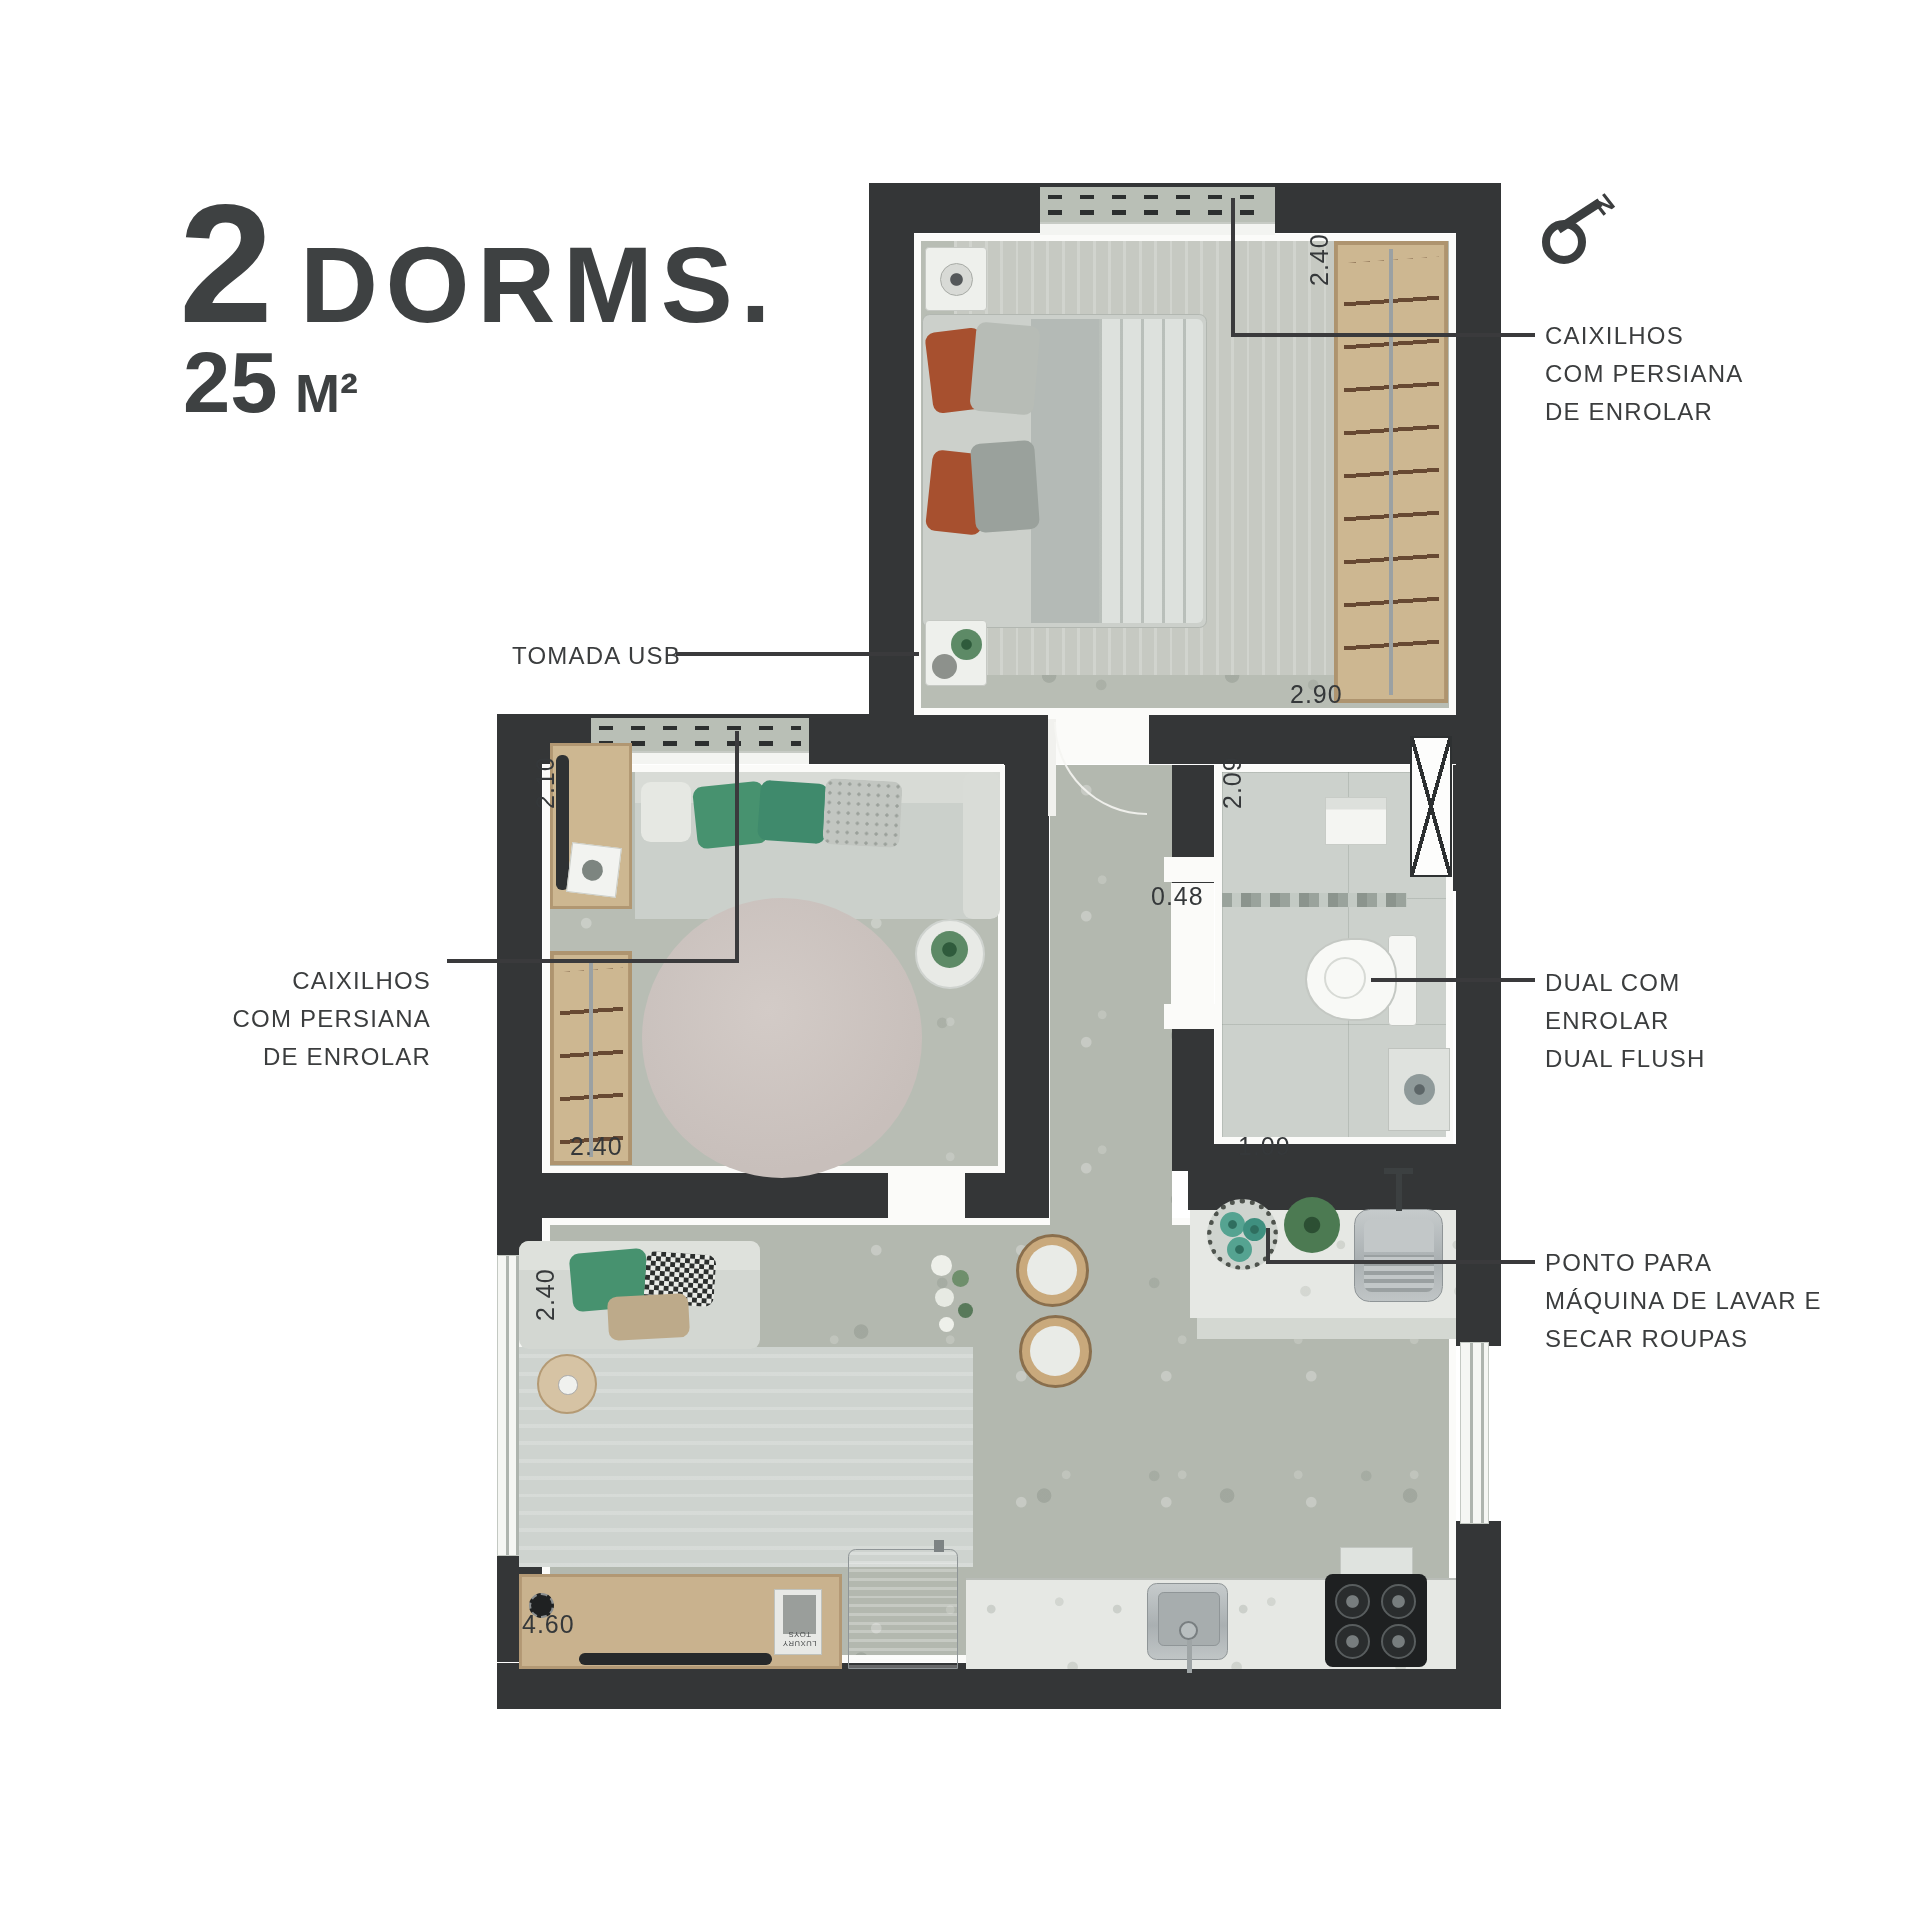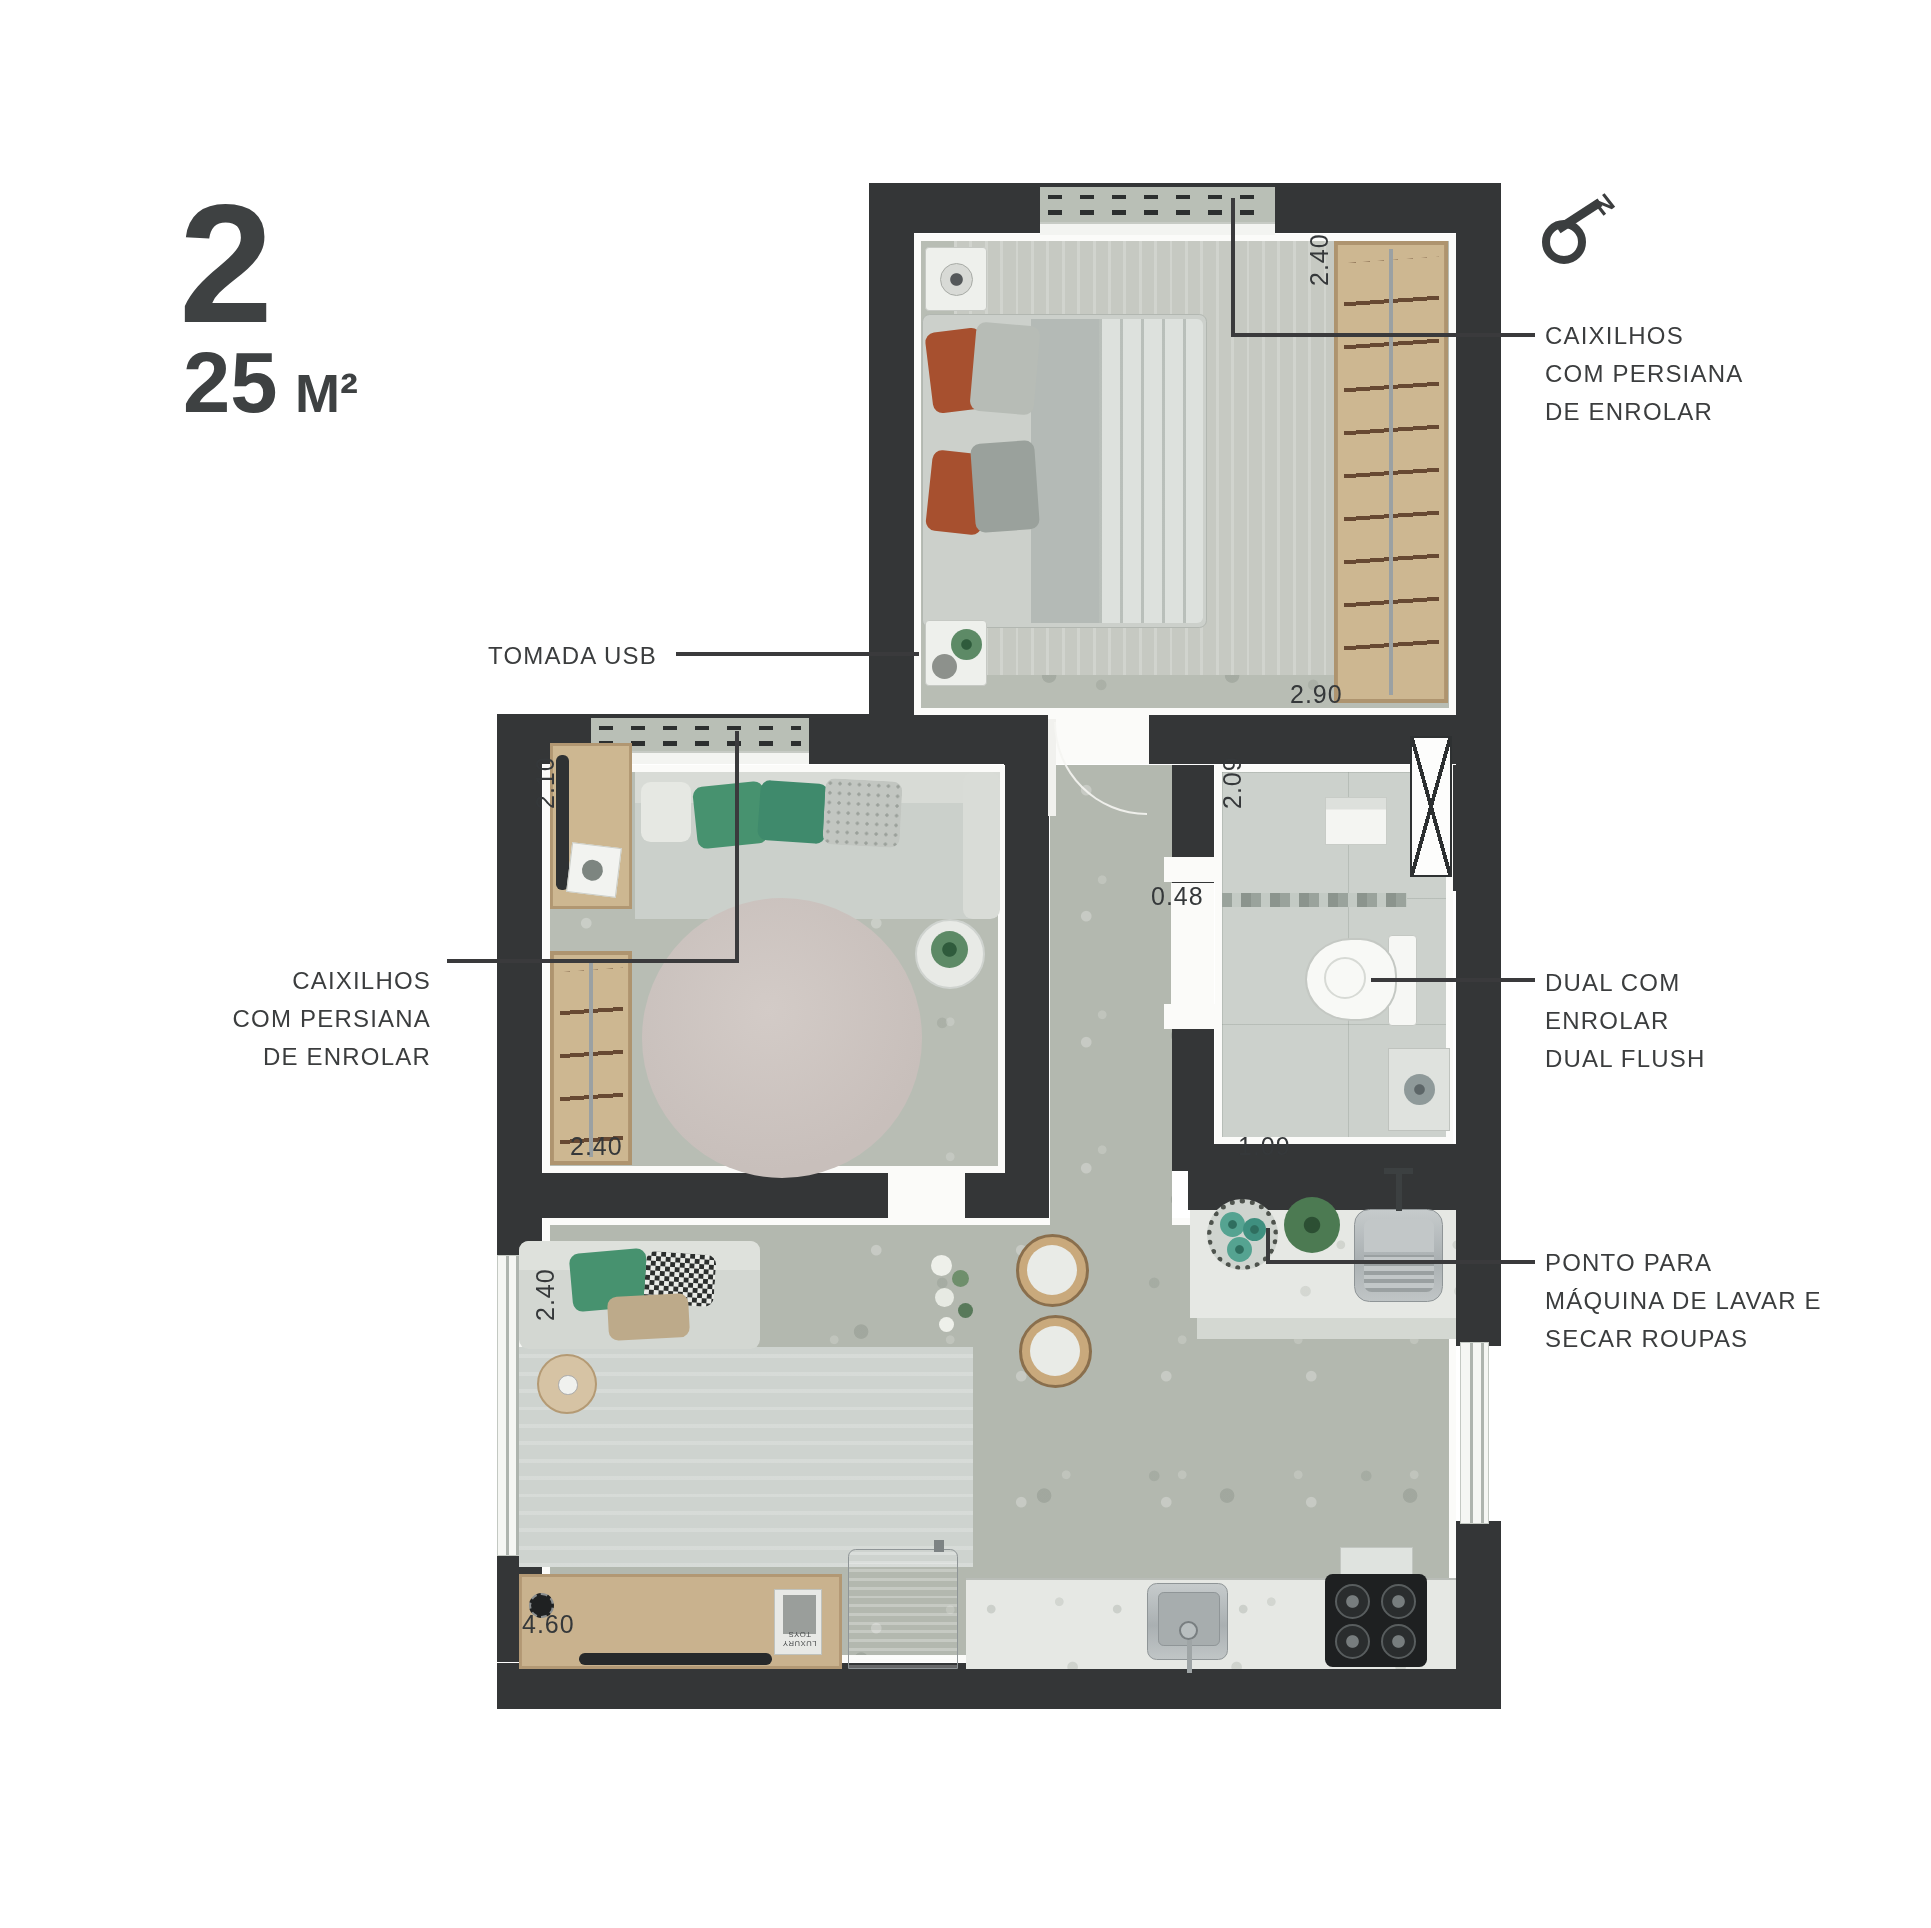--- a/index.html
+++ b/index.html
@@ -54,20 +54,21 @@
   .t-word{font-size:108px;font-weight:700;letter-spacing:7.7px;color:#3e4142;line-height:1}
   .t-area{font-size:85px;font-weight:700;color:#3e4142;line-height:1}
   .t-unit{font-size:54px;font-weight:700;color:#3e4142;line-height:1}
   .titlerow{position:absolute;display:flex;align-items:baseline;gap:25px}
 </style>
 </head>
 <body>
 
 <div class="titlerow" style="left:179px;top:179px">
   <span class="t-num">2</span>
+  <span class="t-word">DORMS.</span>
 </div>
 <div class="titlerow" style="left:183px;top:340px;gap:17.4px">
   <span class="t-area">25</span>
   <span class="t-unit">M²</span>
 </div>
 
 <div class="abs" style="left:1535px;top:188px;width:106px;height:87px">
   <div class="circ" style="left:6.8px;top:32px;width:44px;height:44px;border:8.7px solid #3b3e3f"></div>
   <div class="abs" style="left:23px;top:37px;width:50px;height:8.7px;background:#3b3e3f;transform:rotate(-33deg);transform-origin:left center"></div>
   <div class="abs" style="left:60px;top:1.9px;font-size:25px;font-weight:700;transform:rotate(-38deg)">N</div>
@@ -256,21 +257,21 @@
 <div class="lead" style="left:447px;top:959px;width:292px;height:3.9px;z-index:40"></div>
 <div class="lead" style="left:1371px;top:978px;width:164px;height:3.9px;z-index:40"></div>
 <div class="lead" style="left:1266px;top:1228px;width:3.9px;height:36px;z-index:40"></div>
 <div class="lead" style="left:1266px;top:1260px;width:269px;height:3.9px;z-index:40"></div>
 
 <div class="callout" style="left:1545px;top:317px">
   <div>CAIXILHOS</div>
   <div>COM PERSIANA</div>
   <div>DE ENROLAR</div>
 </div>
-<div class="callout" style="left:488px;top:637px">
+<div class="callout" style="left:512px;top:637px">
   <div>TOMADA USB</div>
 </div>
 <div class="callout" style="left:188px;top:962px;width:243px;text-align:right">
   <div>CAIXILHOS</div>
   <div>COM PERSIANA</div>
   <div>DE ENROLAR</div>
 </div>
 <div class="callout" style="left:1545px;top:964px">
   <div>DUAL COM</div>
   <div>ENROLAR</div>

